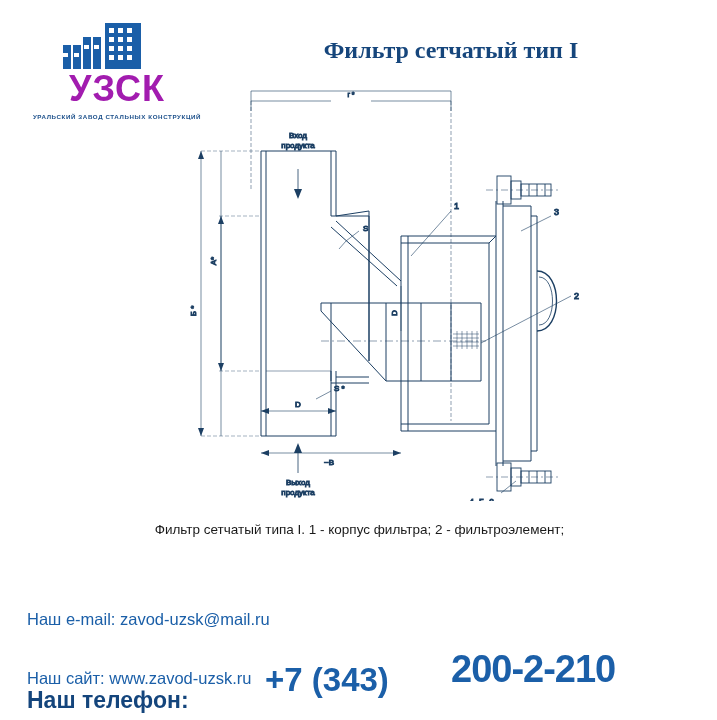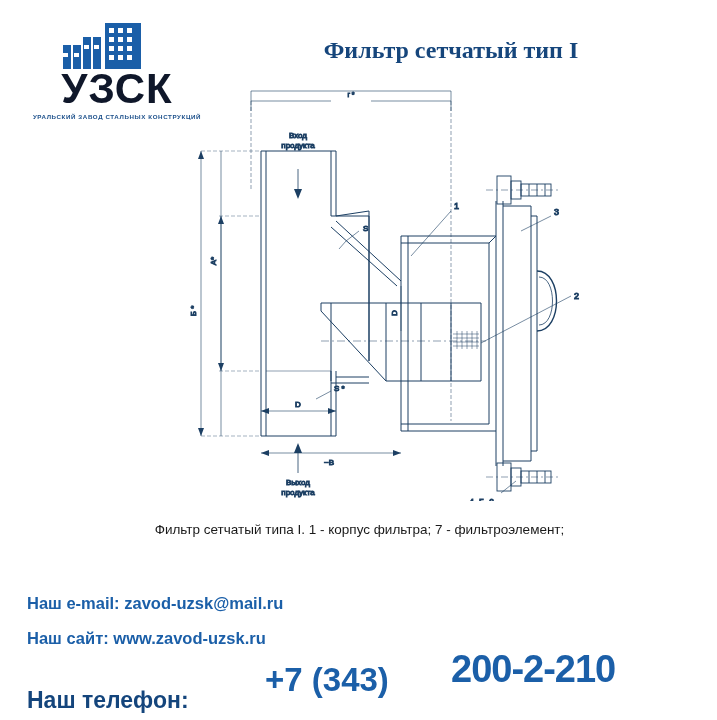--- a/index.html
+++ b/index.html
@@ -33,24 +33,24 @@
     left: 36px;
     top: 0px;
     width: 78px;
     height: 46px;
   }
   #logo-text {
     position: absolute;
     left: 0px;
     top: 44px;
     width: 180px;
-    font-size: 42px;
+    font-size: 36px;
     font-weight: bold;
     letter-spacing: 1px;
-    color: #0f172a;
+    color: #a21caf;
     text-align: center;
     line-height: 44px;
     font-family: "Liberation Sans", sans-serif;
   }
   #logo-sub {
     position: absolute;
     left: 0px;
     top: 90px;
     width: 180px;
     text-align: center;
@@ -92,27 +92,28 @@
     font-family: "Liberation Sans", sans-serif;
   }
   #caption1 { left: 0; top: 521px; }
   #caption2 { left: 0; top: 565px; }
 
   
   .contact-line {
     position: absolute;
     left: 26px;
     font-size: 16.5px;
-    font-weight: bold;
+    font-weight: normal;
     color: #1b5fa8;
     font-family: "Liberation Sans", sans-serif;
     white-space: nowrap;
+    margin-top: 16px;
   }
   #email-line { top: 593px; }
-  #site-line  { top: 628px; }
+  #site-line  { top: 652px; }
 
   #phone-row {
     position: absolute;
     left: 26px;
     top: 657px;
     width: 670px;
     height: 50px;
   }
   #phone-label {
     position: absolute;
@@ -336,21 +337,21 @@
 
       <line x1="420" y1="150" x2="450" y2="135" stroke-width="0.6"></line>
       <text x="453" y="134" font-size="9" fill="#1c3f63" class="dtext">3</text>
 
       <line x1="415" y1="400" x2="400" y2="412" stroke-width="0.6"></line>
       <text x="368" y="424" font-size="9" fill="#1c3f63" class="dtext">4, 5, 6</text>
 
     </g>
   </svg>
 
-  <div id="caption1" class="caption">Фильтр сетчатый типа I. 1 - корпус фильтра; 7 - фильтроэлемент;</div>
+  <div id="caption1" class="caption">Фильтр сетчатый типа I. 1 - корпус фильтра; 2 - фильтроэлемент;</div>
 
   <div id="email-line" class="contact-line">
     <span>Наш e-mail:</span>
     <span>zavod-uzsk@mail.ru</span>
   </div>
 
   <div id="site-line" class="contact-line">
     <span>Наш сайт:</span>
     <span>www.zavod-uzsk.ru</span>
   </div>

